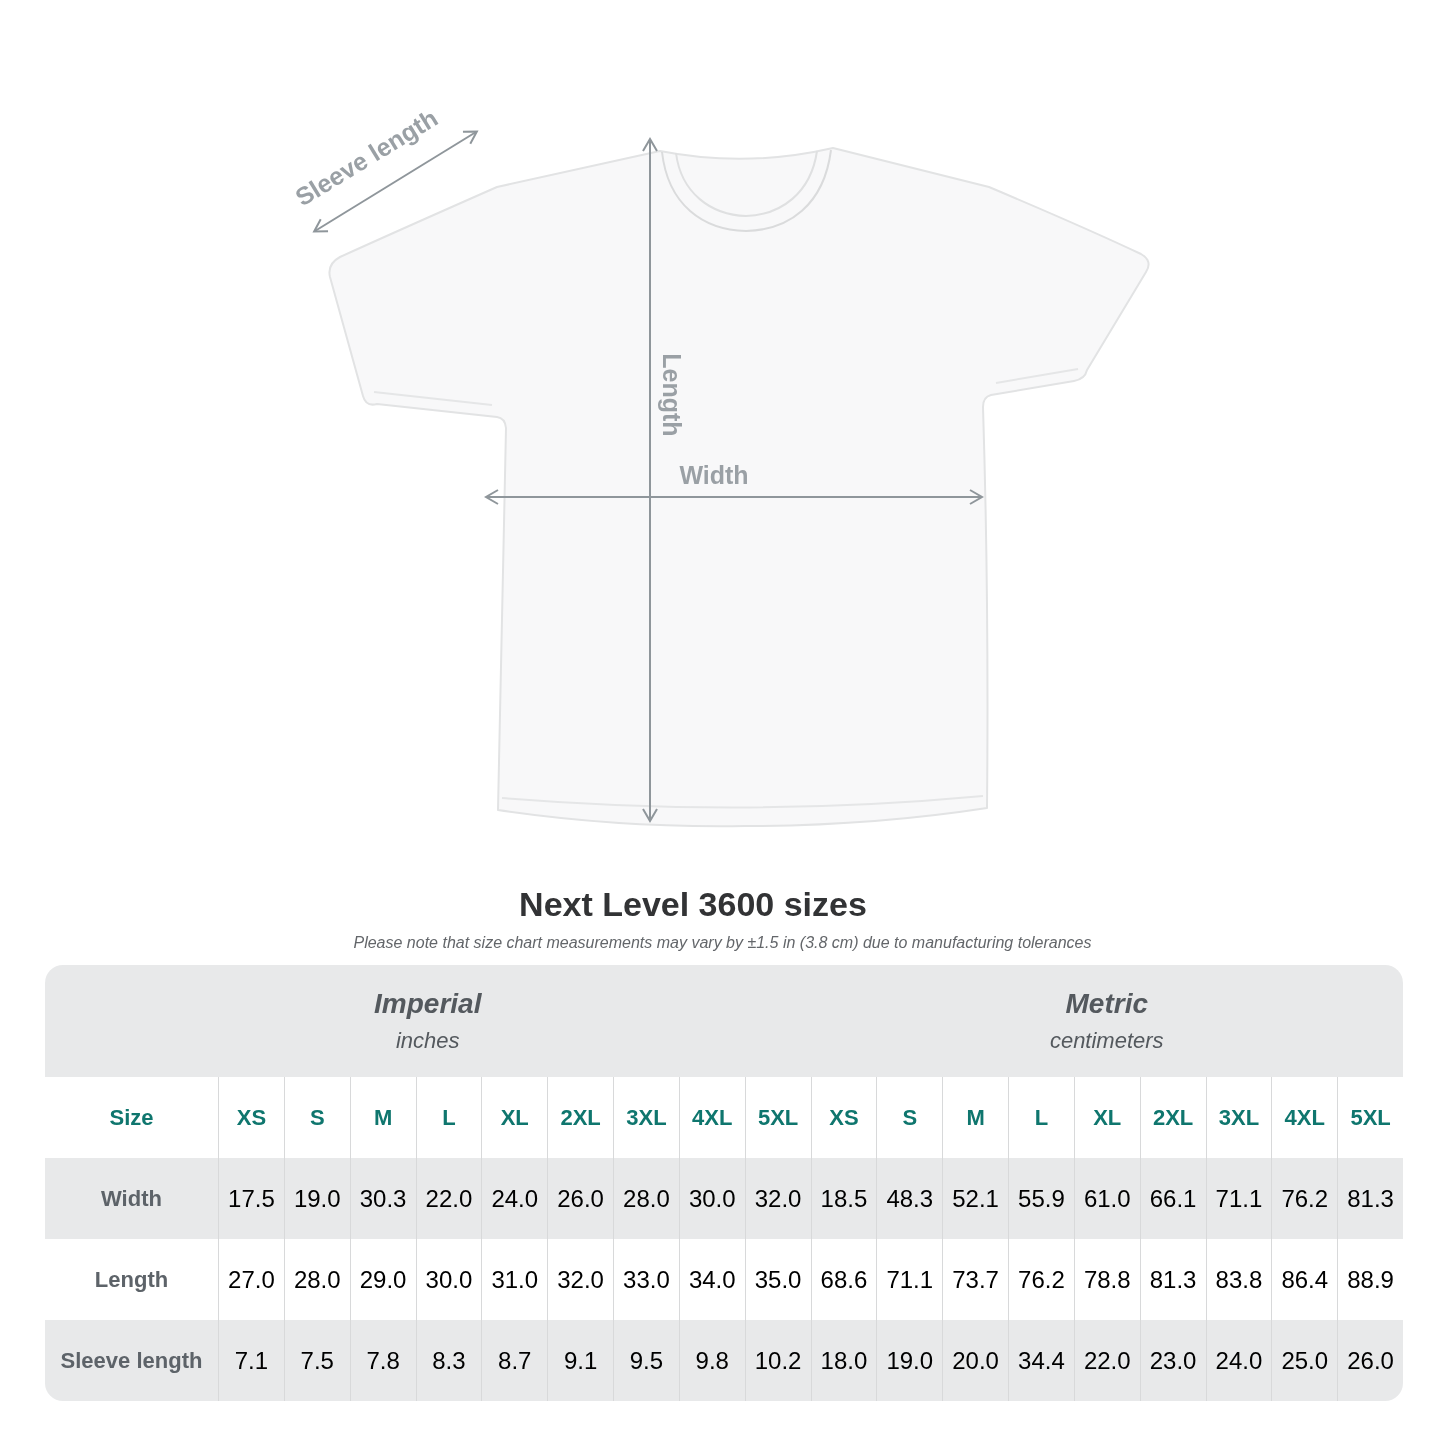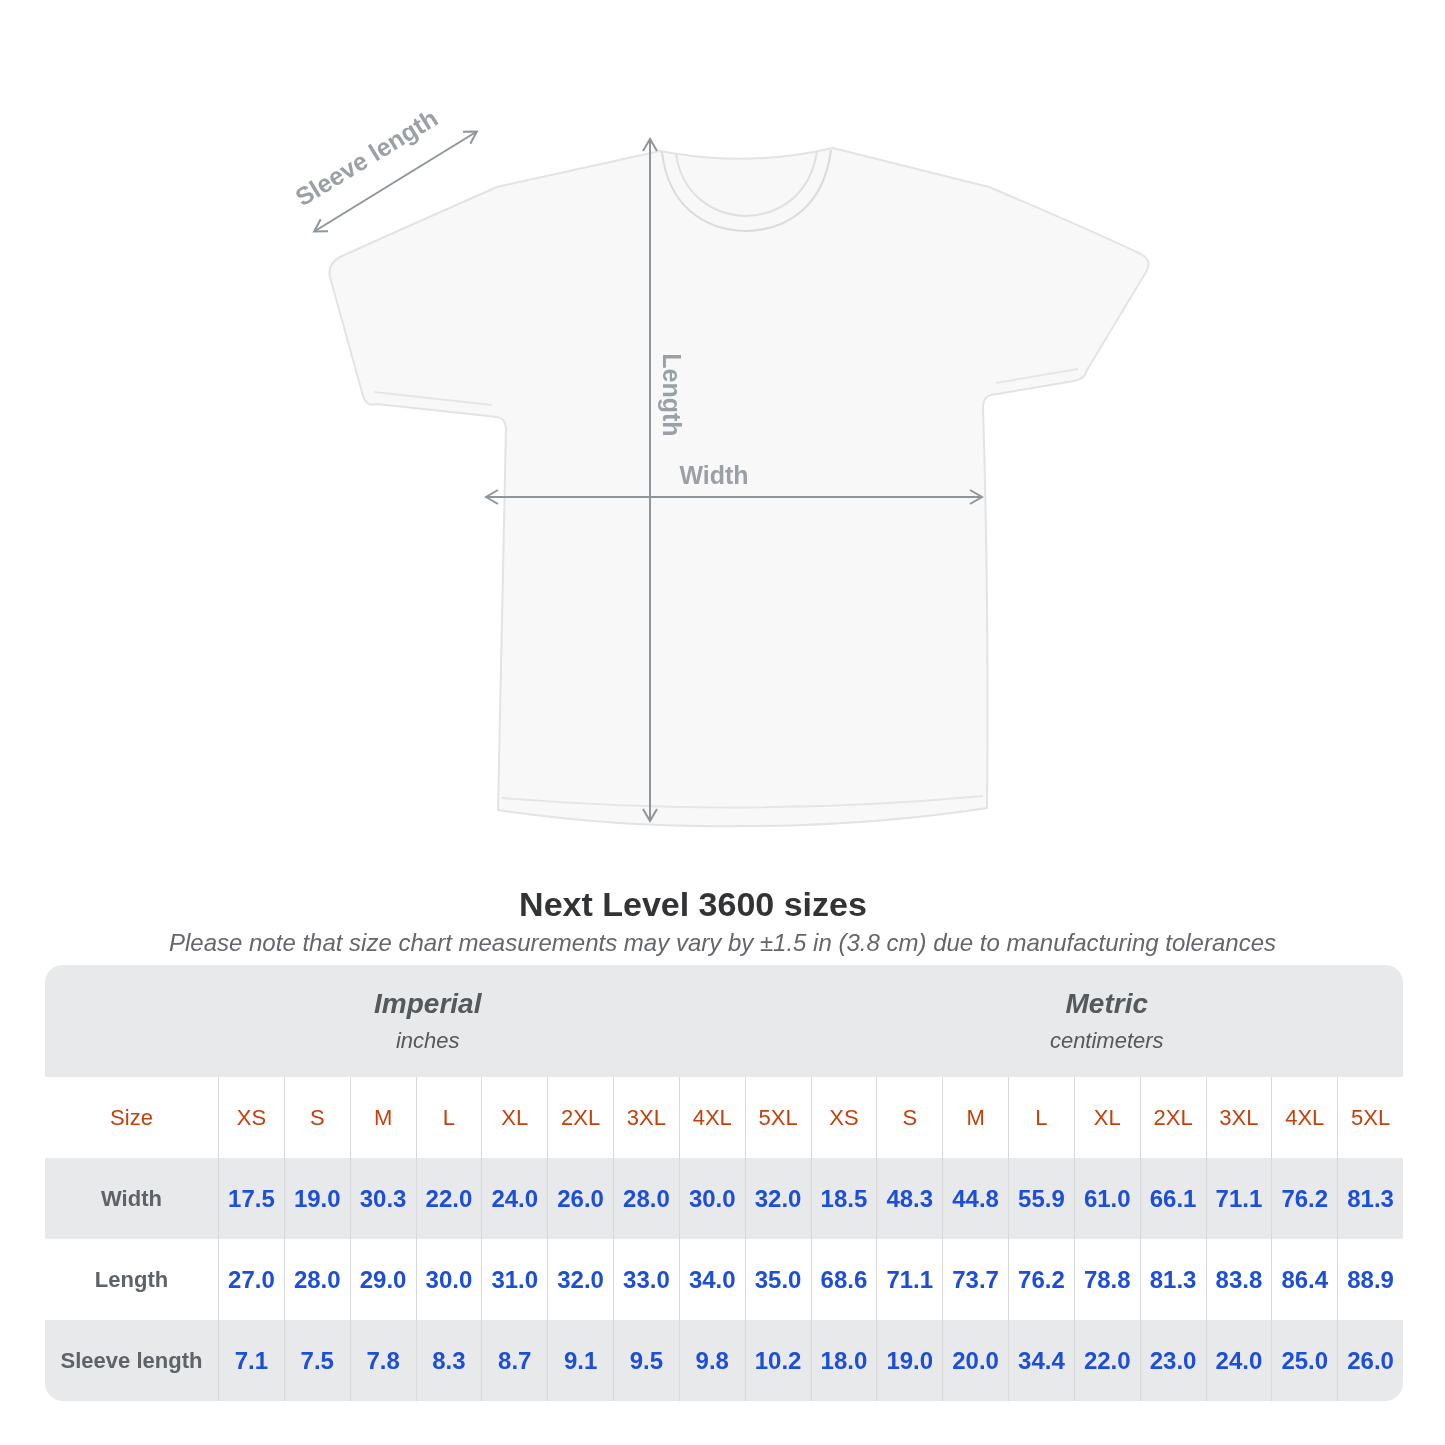--- a/index.html
+++ b/index.html
@@ -3,36 +3,36 @@
 <meta charset="utf-8">
 <style>
   html,body{margin:0;padding:0;background:#ffffff;}
   .stage{position:relative;width:1445px;height:1445px;background:#ffffff;overflow:hidden;
          font-family:"Liberation Sans","DejaVu Sans",sans-serif;}
   .diagram-svg{position:absolute;left:0;top:0;}
   .svg-label{font-family:"Liberation Sans","DejaVu Sans",sans-serif;font-weight:bold;font-size:25px;fill:#9aa0a5;}
   .page-title{position:absolute;left:0;top:884px;width:1386px;text-align:center;
               font-size:34px;font-weight:bold;color:#323335;line-height:40px;}
   .page-note{position:absolute;left:0;top:928px;width:1445px;text-align:center;
-             font-size:24px;font-style:italic;color:#63666a;line-height:30px;}
+             font-size:16px;font-style:italic;color:#63666a;line-height:30px;}
   .tbl{position:absolute;left:45px;top:965px;width:1358px;height:436px;background:#e8e9ea;
        border-radius:18px;overflow:hidden;display:grid;
        grid-template-columns:173px repeat(18,1fr);
        grid-template-rows:112px 81px 81px 81px 81px;}
   .band{grid-row:1;display:flex;flex-direction:column;align-items:center;justify-content:center;gap:8px;}
   .band-imperial{grid-column:1/11;}
   .band-metric{grid-column:11/20;}
   .bh{font-size:28px;font-weight:bold;font-style:italic;color:#54595e;}
   .bu{font-size:22px;font-style:italic;color:#54595e;}
   .c{display:flex;align-items:center;justify-content:center;min-width:0;}
   .sep{border-left:1px solid #d8d9da;}
   .white{background:#ffffff;}
-  .hd{font-weight:normal;font-size:22px;color:#c2410c;}
+  .hd{font-weight:bold;font-size:22px;color:#0f766e;}
   .rl{font-weight:bold;font-size:22px;color:#5d6369;}
-  .dv{font-size:24px;color:#1d4ed8;font-weight:bold;}
+  .dv{font-size:24px;color:#000000;}
 </style>
 </head>
 <body>
 
 <div class="stage">
 
   <svg class="diagram-svg" width="1445" height="1445" viewBox="0 0 1445 1445">
     <defs>
       <marker id="ah" markerWidth="20" markerHeight="20" refX="14" refY="9" orient="auto-start-reverse" markerUnits="userSpaceOnUse">
         <path d="M3,2 L15,9 L3,16" fill="none" stroke="#8f969b" stroke-width="2"></path>
@@ -115,21 +115,21 @@
     <div class="c dv sep">19.0</div>
     <div class="c dv sep">30.3</div>
     <div class="c dv sep">22.0</div>
     <div class="c dv sep">24.0</div>
     <div class="c dv sep">26.0</div>
     <div class="c dv sep">28.0</div>
     <div class="c dv sep">30.0</div>
     <div class="c dv sep">32.0</div>
     <div class="c dv sep">18.5</div>
     <div class="c dv sep">48.3</div>
-    <div class="c dv sep">44.8</div>
+    <div class="c dv sep">52.1</div>
     <div class="c dv sep">55.9</div>
     <div class="c dv sep">61.0</div>
     <div class="c dv sep">66.1</div>
     <div class="c dv sep">71.1</div>
     <div class="c dv sep">76.2</div>
     <div class="c dv sep">81.3</div>
 
     <div class="c rl white">Length</div>
     <div class="c dv white sep">27.0</div>
     <div class="c dv white sep">28.0</div>

